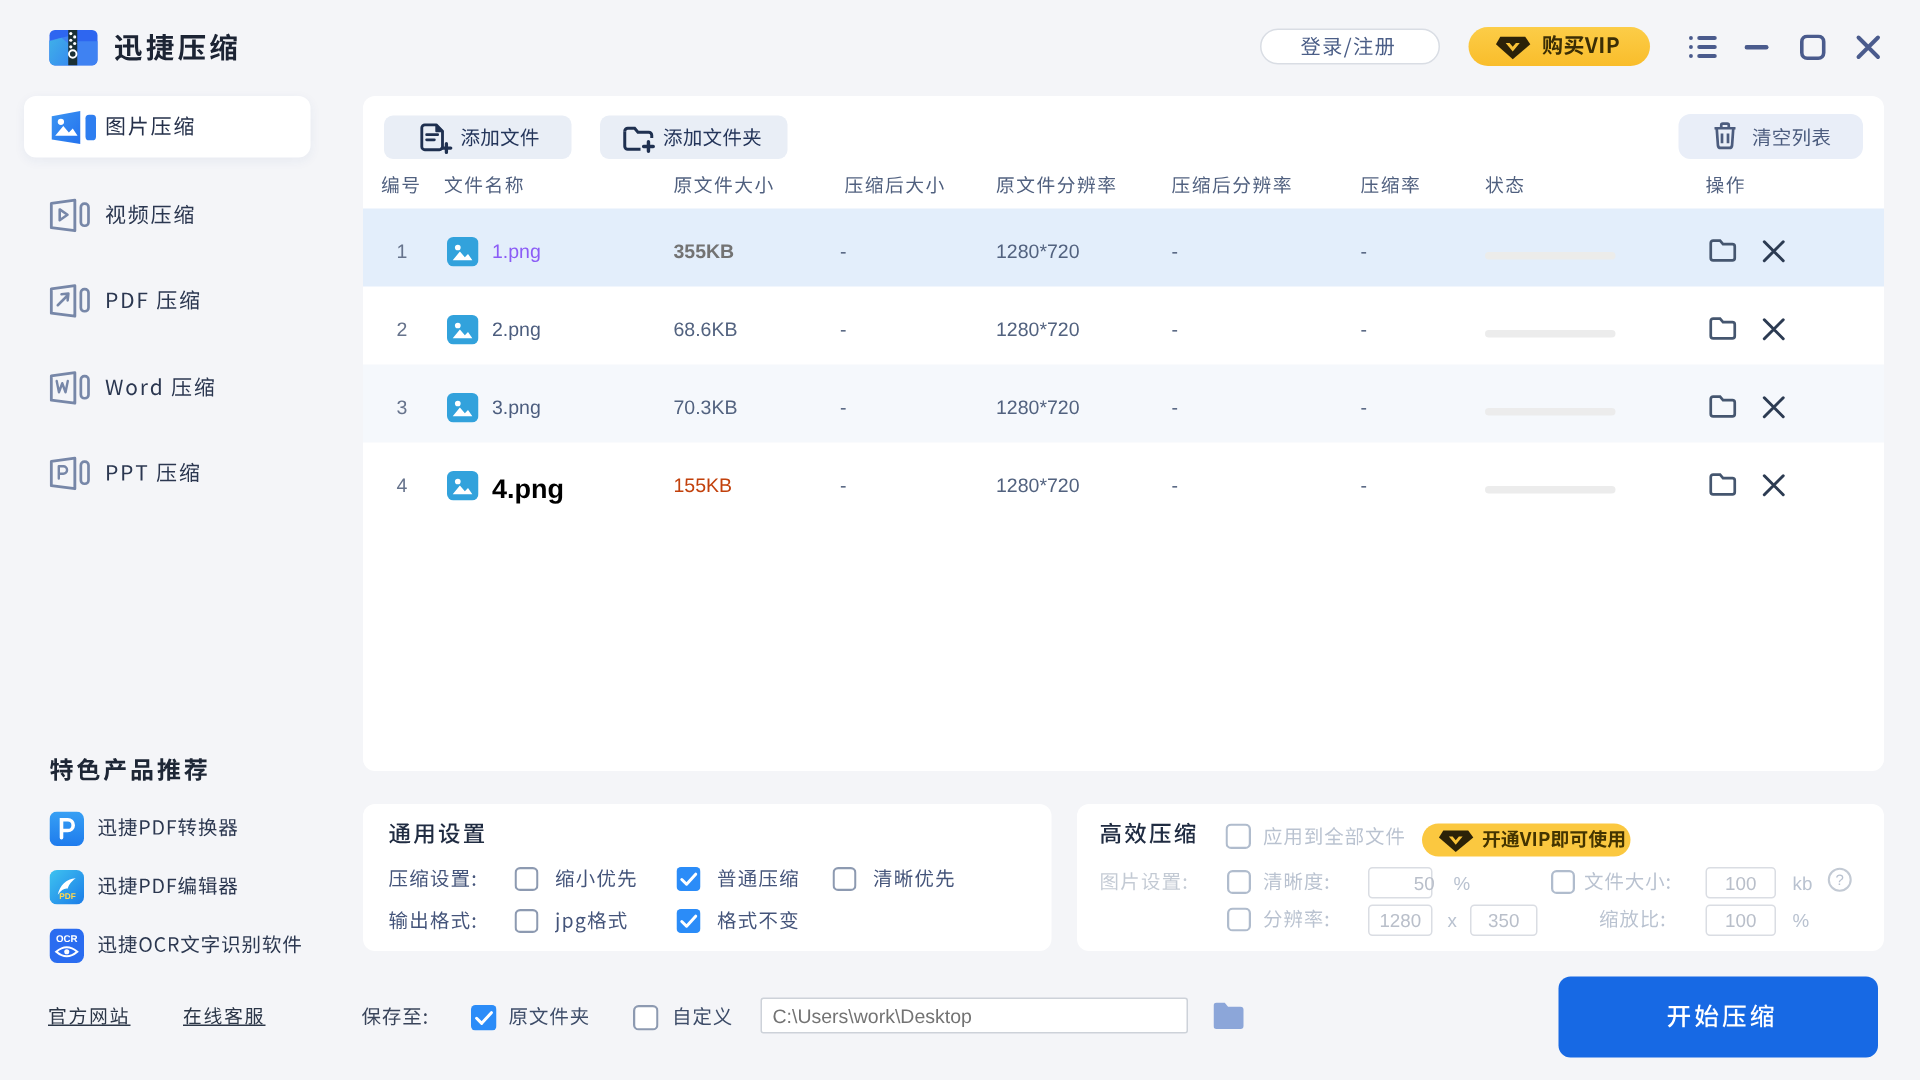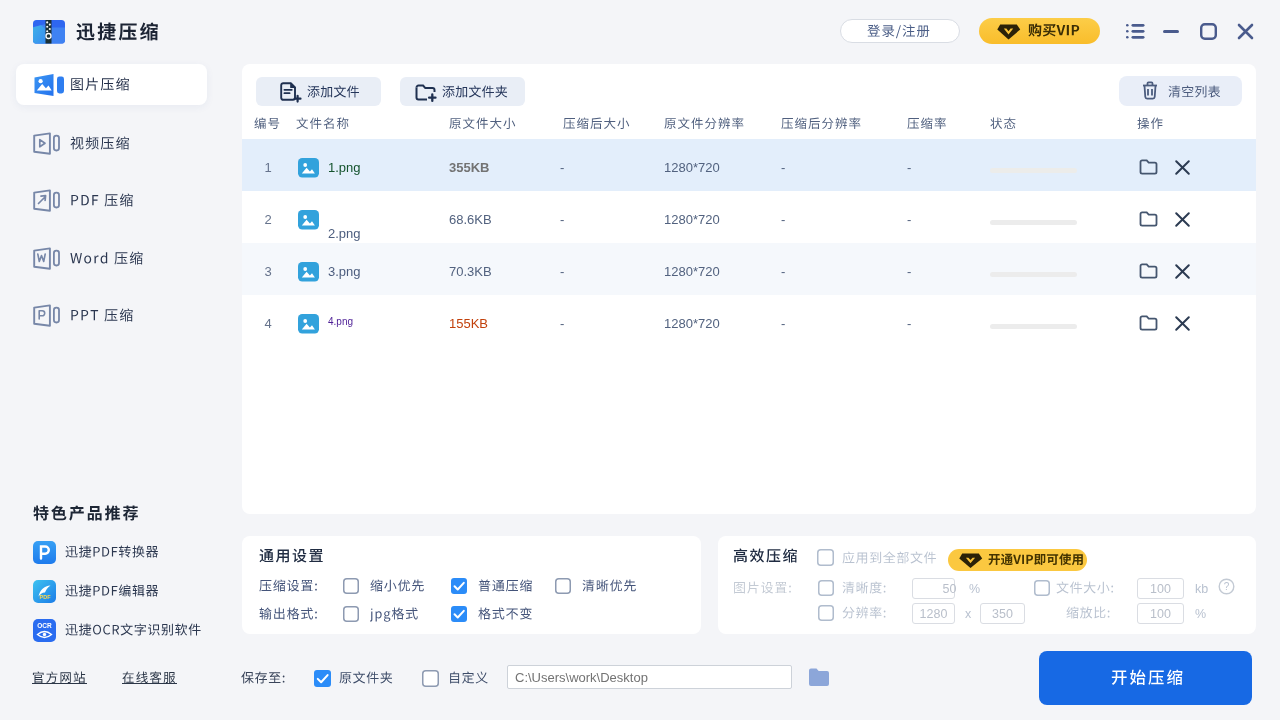--- a/index.html
+++ b/index.html
@@ -211,40 +211,40 @@
 <svg style="position:absolute;left:1137.0px;top:117px;" width="28" height="15" viewBox="0 0 28 15">
     <path d="M6.6 1.7H9.5V3H6.6ZM5.8 1V3.8H10.3V1ZM5.2 5H6.9V6.4H5.2ZM9.1 5H10.8V6.4H9.1ZM2 0.5V3H0.6V3.9H2V6.6C1.4 6.8 0.9 7 0.5 7.2L0.7 8.1L2 7.6V10.9C2 11.1 2 11.1 1.8 11.1C1.7 11.1 1.3 11.1 0.9 11.1C1 11.3 1.1 11.7 1.2 11.9C1.8 11.9 2.2 11.9 2.5 11.8C2.8 11.6 2.9 11.4 2.9 10.9V7.2L4.1 6.8L4 5.9L2.9 6.3V3.9H4V3H2.9V0.5ZM7.6 7.1V8.1H4.3V8.9H7C6.1 9.8 4.8 10.6 3.5 11C3.7 11.2 3.9 11.5 4 11.7C5.3 11.3 6.7 10.4 7.6 9.4V12H8.5V9.3C9.2 10.3 10.4 11.2 11.5 11.6C11.6 11.4 11.9 11.1 12.1 10.9C11 10.5 9.8 9.7 9 8.9H11.9V8.1H8.5V7.1H11.6V4.3H8.4V7.1H7.7V4.3H4.5V7.1Z M20.1 0.6C19.4 2.5 18.4 4.3 17.3 5.5C17.5 5.6 17.9 5.9 18 6.1C18.7 5.4 19.3 4.5 19.8 3.5H20.7V12H21.6V8.9H25.4V8.1H21.6V6.2H25.2V5.3H21.6V3.5H25.5V2.6H20.3C20.5 2 20.8 1.5 21 0.9ZM17.1 0.5C16.4 2.4 15.2 4.3 13.9 5.5C14.1 5.8 14.4 6.3 14.5 6.5C14.9 6 15.3 5.5 15.7 5V12H16.7V3.5C17.2 2.7 17.6 1.7 18 0.8Z" fill="#50607f"></path>
   </svg>
 <div style="position:absolute;left:242px;top:139px;width:1014px;height:52px;background:#e3eefb;"></div>
 <div style="position:absolute;left:268px;top:160.5px;font-size:13px;color:#66738c;font-weight:400;letter-spacing:0px;white-space:nowrap;line-height:1;transform:translateX(-50%);">1</div>
 <svg style="position:absolute;left:298px;top:157.5px;" width="21" height="20" viewBox="0 0 21 20">
     <rect width="21" height="19.5" rx="4.2" fill="#32a2dc"></rect>
 <circle cx="7.2" cy="7" r="1.9" fill="#fff"></circle>
 <path d="M3.8 15.5 l4.8-5.8 3.3 3.8 2.1-2.2 2.9 4.2 z" fill="#fff"></path>
   </svg>
-<div style="position:absolute;left:328px;top:160.5px;font-size:13px;color:#14532d;font-weight:400;letter-spacing:0px;white-space:nowrap;line-height:1;">1.png</div>
+<div style="position:absolute;left:328px;top:160.5px;font-size:13px;color:#8b5cf6;font-weight:400;letter-spacing:0px;white-space:nowrap;line-height:1;">1.png</div>
 <div style="position:absolute;left:449px;top:160.5px;font-size:13px;color:#737373;font-weight:700;letter-spacing:0px;white-space:nowrap;line-height:1;">355KB</div>
 <div style="position:absolute;left:560px;top:160.5px;font-size:13px;color:#52627f;font-weight:400;letter-spacing:0px;white-space:nowrap;line-height:1;">-</div>
 <div style="position:absolute;left:664px;top:160.5px;font-size:13px;color:#52627f;font-weight:400;letter-spacing:0px;white-space:nowrap;line-height:1;">1280*720</div>
 <div style="position:absolute;left:781px;top:160.5px;font-size:13px;color:#52627f;font-weight:400;letter-spacing:0px;white-space:nowrap;line-height:1;">-</div>
 <div style="position:absolute;left:907px;top:160.5px;font-size:13px;color:#52627f;font-weight:400;letter-spacing:0px;white-space:nowrap;line-height:1;">-</div>
 <div style="position:absolute;left:990px;top:167.5px;width:87px;height:5px;background:#ececea;border-radius:2.5px;"></div>
 <svg style="position:absolute;left:1139px;top:158px;" width="20" height="18" viewBox="0 0 20 18">
     <path d="M1.5 4 a1.6 1.6 0 0 1 1.6-1.6 h4.6 l2 2.3 h6.2 a1.6 1.6 0 0 1 1.6 1.6 V14 a1.6 1.6 0 0 1-1.6 1.6 H3.1 a1.6 1.6 0 0 1-1.6-1.6 Z" fill="none" stroke="#45566f" stroke-width="1.8"></path>
   </svg>
 <svg style="position:absolute;left:1174px;top:159px;" width="17" height="17" viewBox="0 0 17 17">
     <path d="M2.2 2.2 L14.8 14.8 M14.8 2.2 L2.2 14.8" stroke="#2c3b52" stroke-width="2" stroke-linecap="round"></path>
   </svg>
 <div style="position:absolute;left:268px;top:212.5px;font-size:13px;color:#66738c;font-weight:400;letter-spacing:0px;white-space:nowrap;line-height:1;transform:translateX(-50%);">2</div>
 <svg style="position:absolute;left:298px;top:209.5px;" width="21" height="20" viewBox="0 0 21 20">
     <rect width="21" height="19.5" rx="4.2" fill="#32a2dc"></rect>
 <circle cx="7.2" cy="7" r="1.9" fill="#fff"></circle>
 <path d="M3.8 15.5 l4.8-5.8 3.3 3.8 2.1-2.2 2.9 4.2 z" fill="#fff"></path>
   </svg>
-<div style="position:absolute;left:328px;top:227px;font-size:13px;color:#4c5d7e;font-weight:400;letter-spacing:0px;white-space:nowrap;line-height:1;">2.png</div>
+<div style="position:absolute;left:328px;top:213px;font-size:13px;color:#4c5d7e;font-weight:400;letter-spacing:0px;white-space:nowrap;line-height:1;">2.png</div>
 <div style="position:absolute;left:449px;top:212.5px;font-size:13px;color:#52627f;font-weight:400;letter-spacing:0px;white-space:nowrap;line-height:1;">68.6KB</div>
 <div style="position:absolute;left:560px;top:212.5px;font-size:13px;color:#52627f;font-weight:400;letter-spacing:0px;white-space:nowrap;line-height:1;">-</div>
 <div style="position:absolute;left:664px;top:212.5px;font-size:13px;color:#52627f;font-weight:400;letter-spacing:0px;white-space:nowrap;line-height:1;">1280*720</div>
 <div style="position:absolute;left:781px;top:212.5px;font-size:13px;color:#52627f;font-weight:400;letter-spacing:0px;white-space:nowrap;line-height:1;">-</div>
 <div style="position:absolute;left:907px;top:212.5px;font-size:13px;color:#52627f;font-weight:400;letter-spacing:0px;white-space:nowrap;line-height:1;">-</div>
 <div style="position:absolute;left:990px;top:219.5px;width:87px;height:5px;background:#ececec;border-radius:2.5px;"></div>
 <svg style="position:absolute;left:1139px;top:210px;" width="20" height="18" viewBox="0 0 20 18">
     <path d="M1.5 4 a1.6 1.6 0 0 1 1.6-1.6 h4.6 l2 2.3 h6.2 a1.6 1.6 0 0 1 1.6 1.6 V14 a1.6 1.6 0 0 1-1.6 1.6 H3.1 a1.6 1.6 0 0 1-1.6-1.6 Z" fill="none" stroke="#45566f" stroke-width="1.8"></path>
   </svg>
 <svg style="position:absolute;left:1174px;top:211px;" width="17" height="17" viewBox="0 0 17 17">
@@ -269,21 +269,21 @@
   </svg>
 <svg style="position:absolute;left:1174px;top:263px;" width="17" height="17" viewBox="0 0 17 17">
     <path d="M2.2 2.2 L14.8 14.8 M14.8 2.2 L2.2 14.8" stroke="#2c3b52" stroke-width="2" stroke-linecap="round"></path>
   </svg>
 <div style="position:absolute;left:268px;top:316.5px;font-size:13px;color:#66738c;font-weight:400;letter-spacing:0px;white-space:nowrap;line-height:1;transform:translateX(-50%);">4</div>
 <svg style="position:absolute;left:298px;top:313.5px;" width="21" height="20" viewBox="0 0 21 20">
     <rect width="21" height="19.5" rx="4.2" fill="#32a2dc"></rect>
 <circle cx="7.2" cy="7" r="1.9" fill="#fff"></circle>
 <path d="M3.8 15.5 l4.8-5.8 3.3 3.8 2.1-2.2 2.9 4.2 z" fill="#fff"></path>
   </svg>
-<div style="position:absolute;left:328px;top:316.5px;font-size:10px;color:#4c1d95;font-weight:400;letter-spacing:0px;white-space:nowrap;line-height:1;">4.png</div>
+<div style="position:absolute;left:328px;top:316.5px;font-size:18px;color:#000000;font-weight:700;letter-spacing:0px;white-space:nowrap;line-height:1;">4.png</div>
 <div style="position:absolute;left:449px;top:316.5px;font-size:13px;color:#c2410c;font-weight:400;letter-spacing:0px;white-space:nowrap;line-height:1;">155KB</div>
 <div style="position:absolute;left:560px;top:316.5px;font-size:13px;color:#52627f;font-weight:400;letter-spacing:0px;white-space:nowrap;line-height:1;">-</div>
 <div style="position:absolute;left:664px;top:316.5px;font-size:13px;color:#52627f;font-weight:400;letter-spacing:0px;white-space:nowrap;line-height:1;">1280*720</div>
 <div style="position:absolute;left:781px;top:316.5px;font-size:13px;color:#52627f;font-weight:400;letter-spacing:0px;white-space:nowrap;line-height:1;">-</div>
 <div style="position:absolute;left:907px;top:316.5px;font-size:13px;color:#52627f;font-weight:400;letter-spacing:0px;white-space:nowrap;line-height:1;">-</div>
 <div style="position:absolute;left:990px;top:323.5px;width:87px;height:5px;background:#ececec;border-radius:2.5px;"></div>
 <svg style="position:absolute;left:1139px;top:314px;" width="20" height="18" viewBox="0 0 20 18">
     <path d="M1.5 4 a1.6 1.6 0 0 1 1.6-1.6 h4.6 l2 2.3 h6.2 a1.6 1.6 0 0 1 1.6 1.6 V14 a1.6 1.6 0 0 1-1.6 1.6 H3.1 a1.6 1.6 0 0 1-1.6-1.6 Z" fill="none" stroke="#45566f" stroke-width="1.8"></path>
   </svg>
 <svg style="position:absolute;left:1174px;top:315px;" width="17" height="17" viewBox="0 0 17 17">

